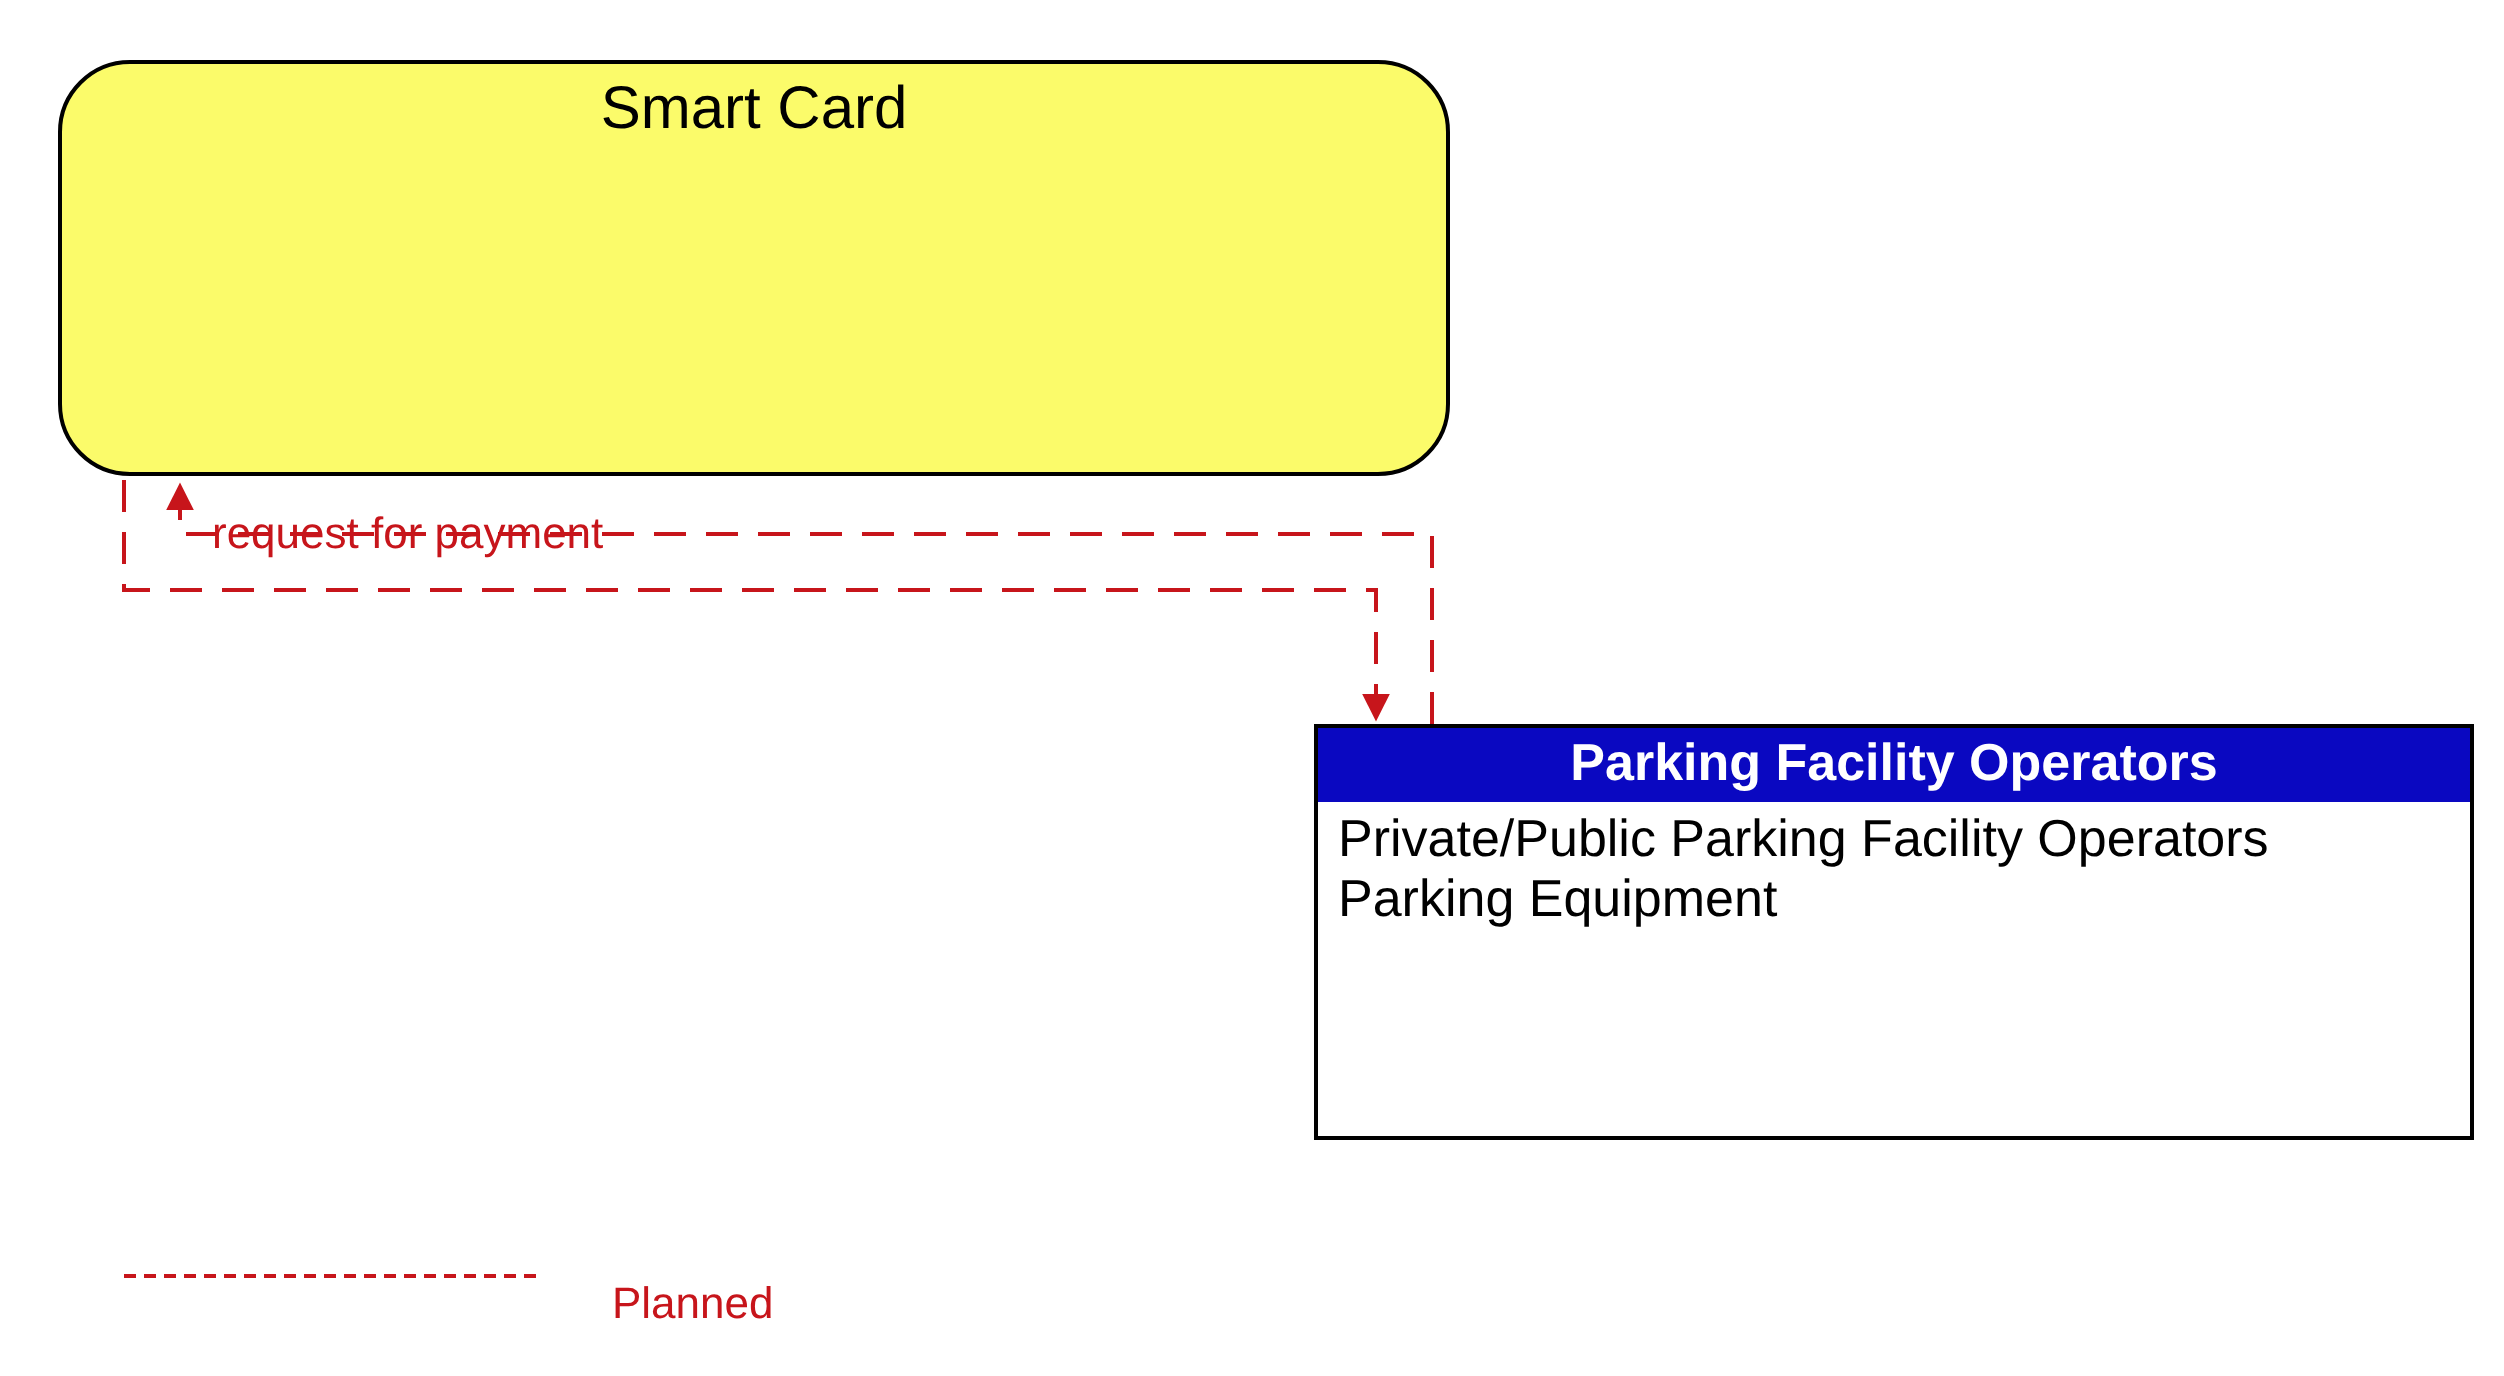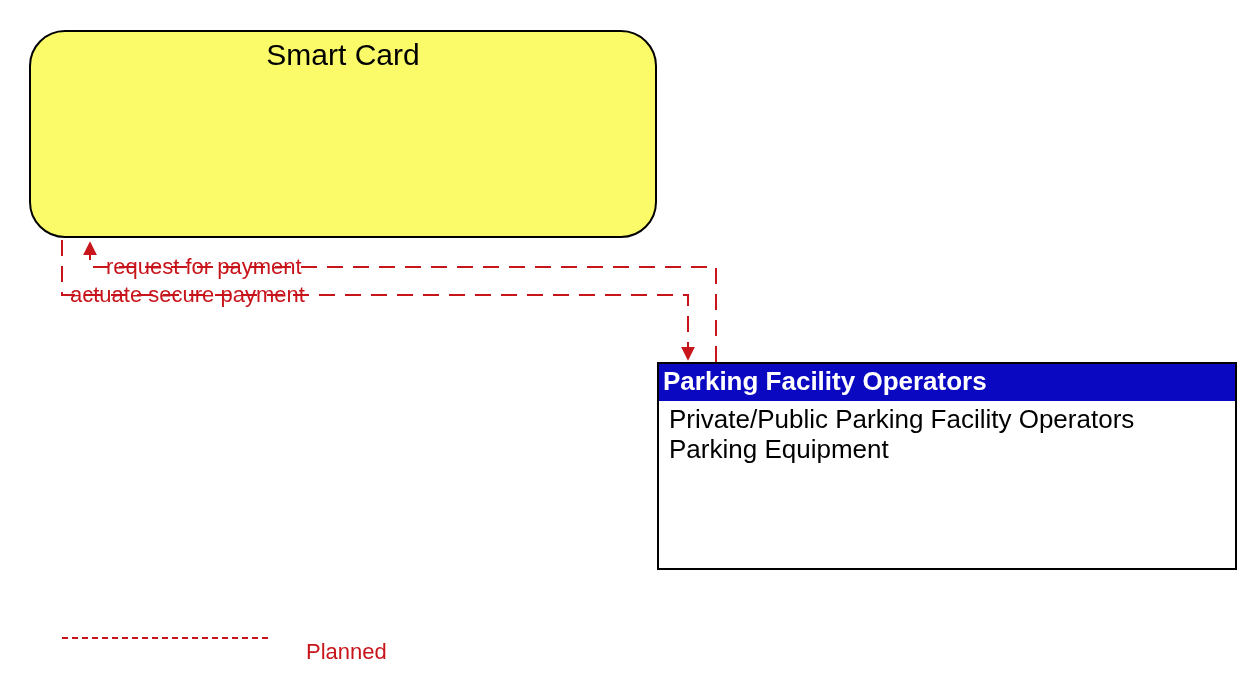--- a/index.html
+++ b/index.html
@@ -15,21 +15,21 @@
     position: relative;
     width: 1252px;
     height: 688px;
   }
 
   
   .smart-card {
     position: absolute;
     left: 29px;
     top: 30px;
-    width: 628px;
+    width: 696px;
     height: 208px;
     background: #fbfb6a;
     border: 2px solid #000;
     border-radius: 36px;
     box-sizing: border-box;
   }
   .smart-card-title {
     position: absolute;
     top: 6px;
     left: 0;
@@ -48,21 +48,21 @@
     height: 208px;
     border: 2px solid #000;
     box-sizing: border-box;
     background: #fff;
   }
   .parking-header {
     background: #0a08c1;
     color: #fff;
     font-weight: bold;
     font-size: 26px;
-    text-align: left;
+    text-align: center;
     padding: 2px 4px 4px 4px;
   }
   .parking-body {
     color: #000;
     font-size: 26px;
     padding: 4px 10px;
     line-height: 1.15;
   }
 
   
@@ -122,18 +122,17 @@
         <path d="M 0 0 L 10 5 L 0 10 z" fill="#c7151b"></path>
       </marker>
     </defs>
 
     <path d="M 716 362 L 716 267 L 90 267 L 90 244" fill="none" stroke="#c7151b" stroke-width="2" stroke-dasharray="16 10" marker-end="url(#arrow-red)"></path>
 
     <path d="M 62 240 L 62 295 L 688 295 L 688 358" fill="none" stroke="#c7151b" stroke-width="2" stroke-dasharray="16 10" marker-end="url(#arrow-red)"></path>
   </svg>
 
   <div class="flow-label lbl-request">request for payment</div>
-  <div class="flow-label lbl-actuate">actuate secure payment</div>
 
   <div class="legend-line"></div>
   <div class="legend-label">Planned</div>
 
 </div>
 
 </body></html>

